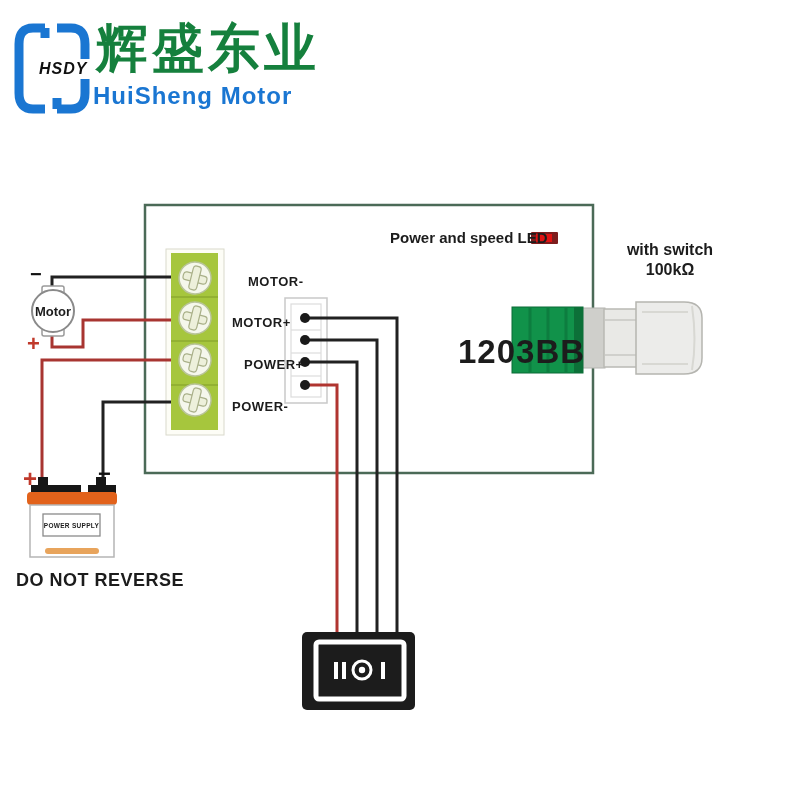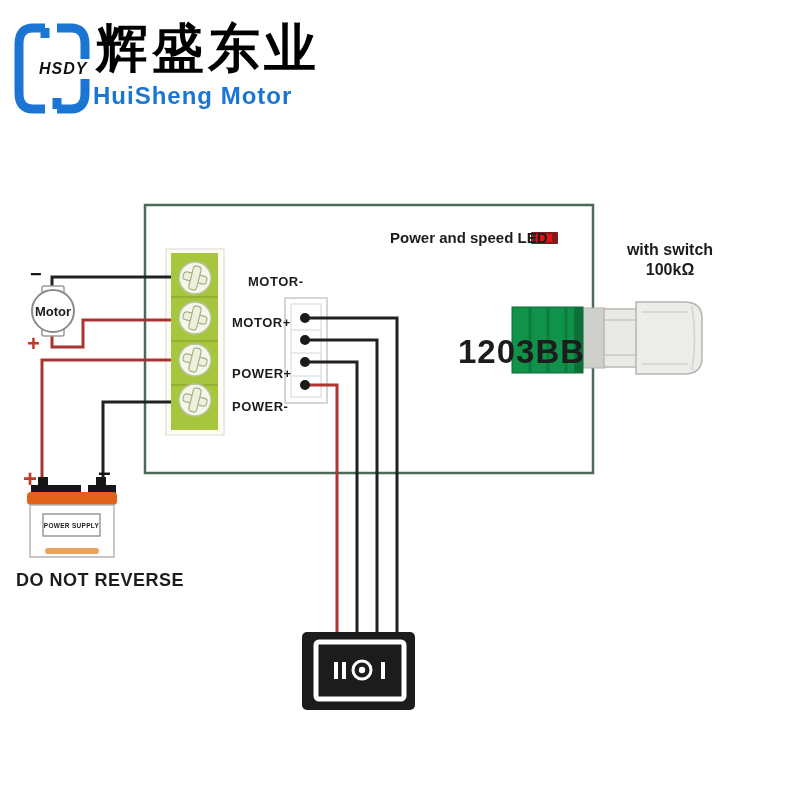--- a/index.html
+++ b/index.html
@@ -3,21 +3,21 @@
 <meta charset="utf-8">
 <style>
   html,body{margin:0;padding:0;background:#ffffff;}
   #canvas{
     position:relative;width:800px;height:800px;background:#ffffff;
     font-family:"Liberation Sans", sans-serif;overflow:hidden;
   }
   #diagram-svg{position:absolute;left:0;top:0;}
   .txt{position:absolute;color:#1c1c1c;white-space:nowrap;}
   
-  .logo-cn{left:96px;top:14px;font-size:52px;font-weight:bold;color:#000000;letter-spacing:4px;}
+  .logo-cn{left:96px;top:14px;font-size:52px;font-weight:bold;color:#15803d;letter-spacing:4px;}
   .logo-en{left:93px;top:82px;font-size:24px;font-weight:bold;color:#1a76d2;letter-spacing:1px;}
   .logo-abbr{left:36px;top:59px;font-size:16px;font-weight:bold;font-style:italic;color:#111;
     background:#ffffff;padding:1px 3px;letter-spacing:1px;}
   
   .led-label{left:390px;top:229px;width:137px;text-align:center;font-size:15px;font-weight:bold;}
   .model{left:417px;top:333px;font-size:33px;font-weight:bold;letter-spacing:1px;margin-left:41px;}
   .pot-label{left:600px;top:240px;width:140px;text-align:center;font-size:16px;font-weight:bold;line-height:20px;white-space:nowrap;}
   .tlabel{left:232px;font-size:13px;font-weight:bold;letter-spacing:0.5px;}
   .motor-label{left:32px;top:304px;width:42px;text-align:center;font-size:13px;font-weight:bold;}
   .sign{font-weight:bold;}
@@ -159,21 +159,21 @@
   <div class="txt led-label">Power and speed LED</div>
   <div class="txt model">1203BB</div>
 
   <div class="txt pot-label">
     <div>with switch</div>
     <div>100kΩ</div>
   </div>
 
   <div class="txt tlabel" style="top:274px;padding-left:16px;">MOTOR-</div>
   <div class="txt tlabel" style="top:315px;">MOTOR+</div>
-  <div class="txt tlabel" style="top:366px;">POWER+</div>
+  <div class="txt tlabel" style="top:357px;margin-left:12px;">POWER+</div>
   <div class="txt tlabel" style="top:399px;">POWER-</div>
 
   <div class="txt motor-label">Motor</div>
   <div class="txt sign motor-minus">−</div>
   <div class="txt sign motor-plus">+</div>
 
   <div class="txt sign batt-plus">+</div>
   <div class="txt sign batt-minus">−</div>
   <div class="txt psu-label">POWER SUPPLY</div>
   <div class="txt warning">DO NOT REVERSE</div>

